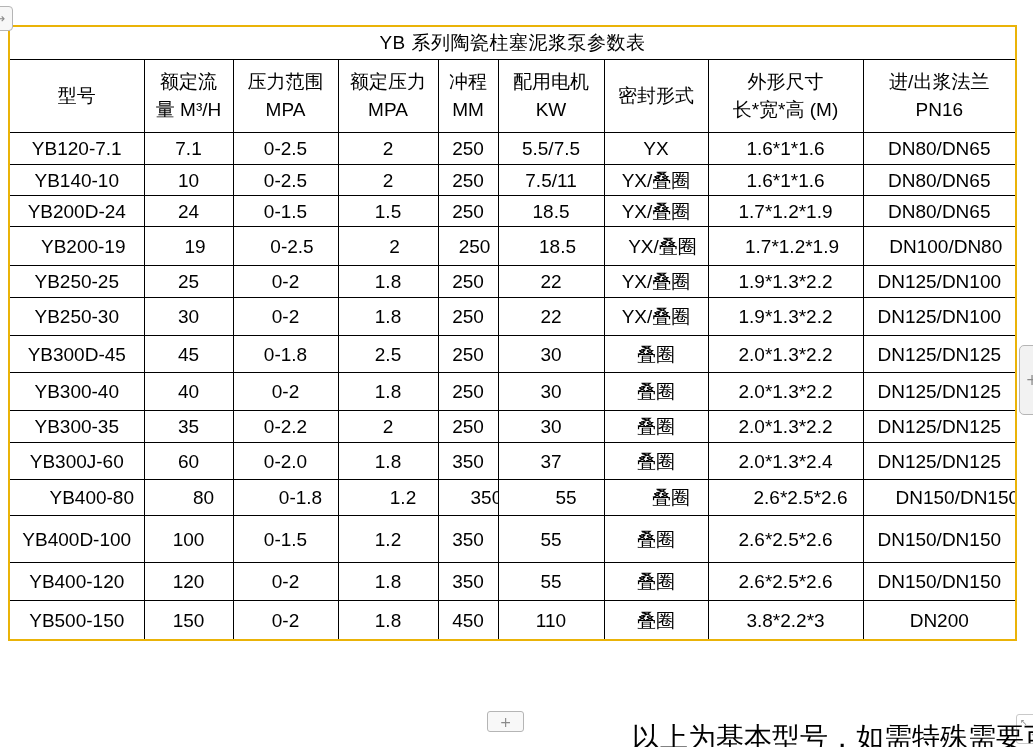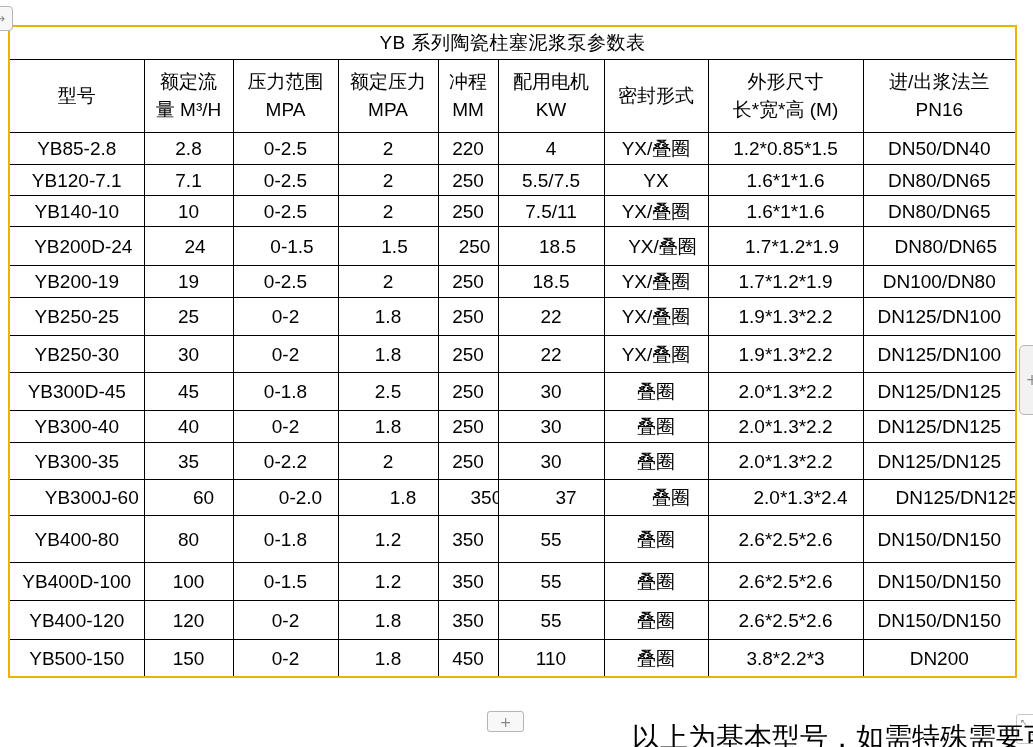--- a/index.html
+++ b/index.html
@@ -96,31 +96,20 @@
 KW</th>
         <th>密封形式</th>
         <th>外形尺寸
 长*宽*高 (M)</th>
         <th>进/出浆法兰
 PN16</th>
       </tr>
     </thead>
     <tbody>
         <tr>
-      <td>YB85-2.8</td>
-      <td>2.8</td>
-      <td>0-2.5</td>
-      <td>2</td>
-      <td>220</td>
-      <td>4</td>
-      <td>YX/叠圈</td>
-      <td>1.2*0.85*1.5</td>
-      <td>DN50/DN40</td>
-    </tr>
-        <tr>
       <td>YB120-7.1</td>
       <td>7.1</td>
       <td>0-2.5</td>
       <td>2</td>
       <td>250</td>
       <td>5.5/7.5</td>
       <td>YX</td>
       <td>1.6*1*1.6</td>
       <td>DN80/DN65</td>
     </tr>

